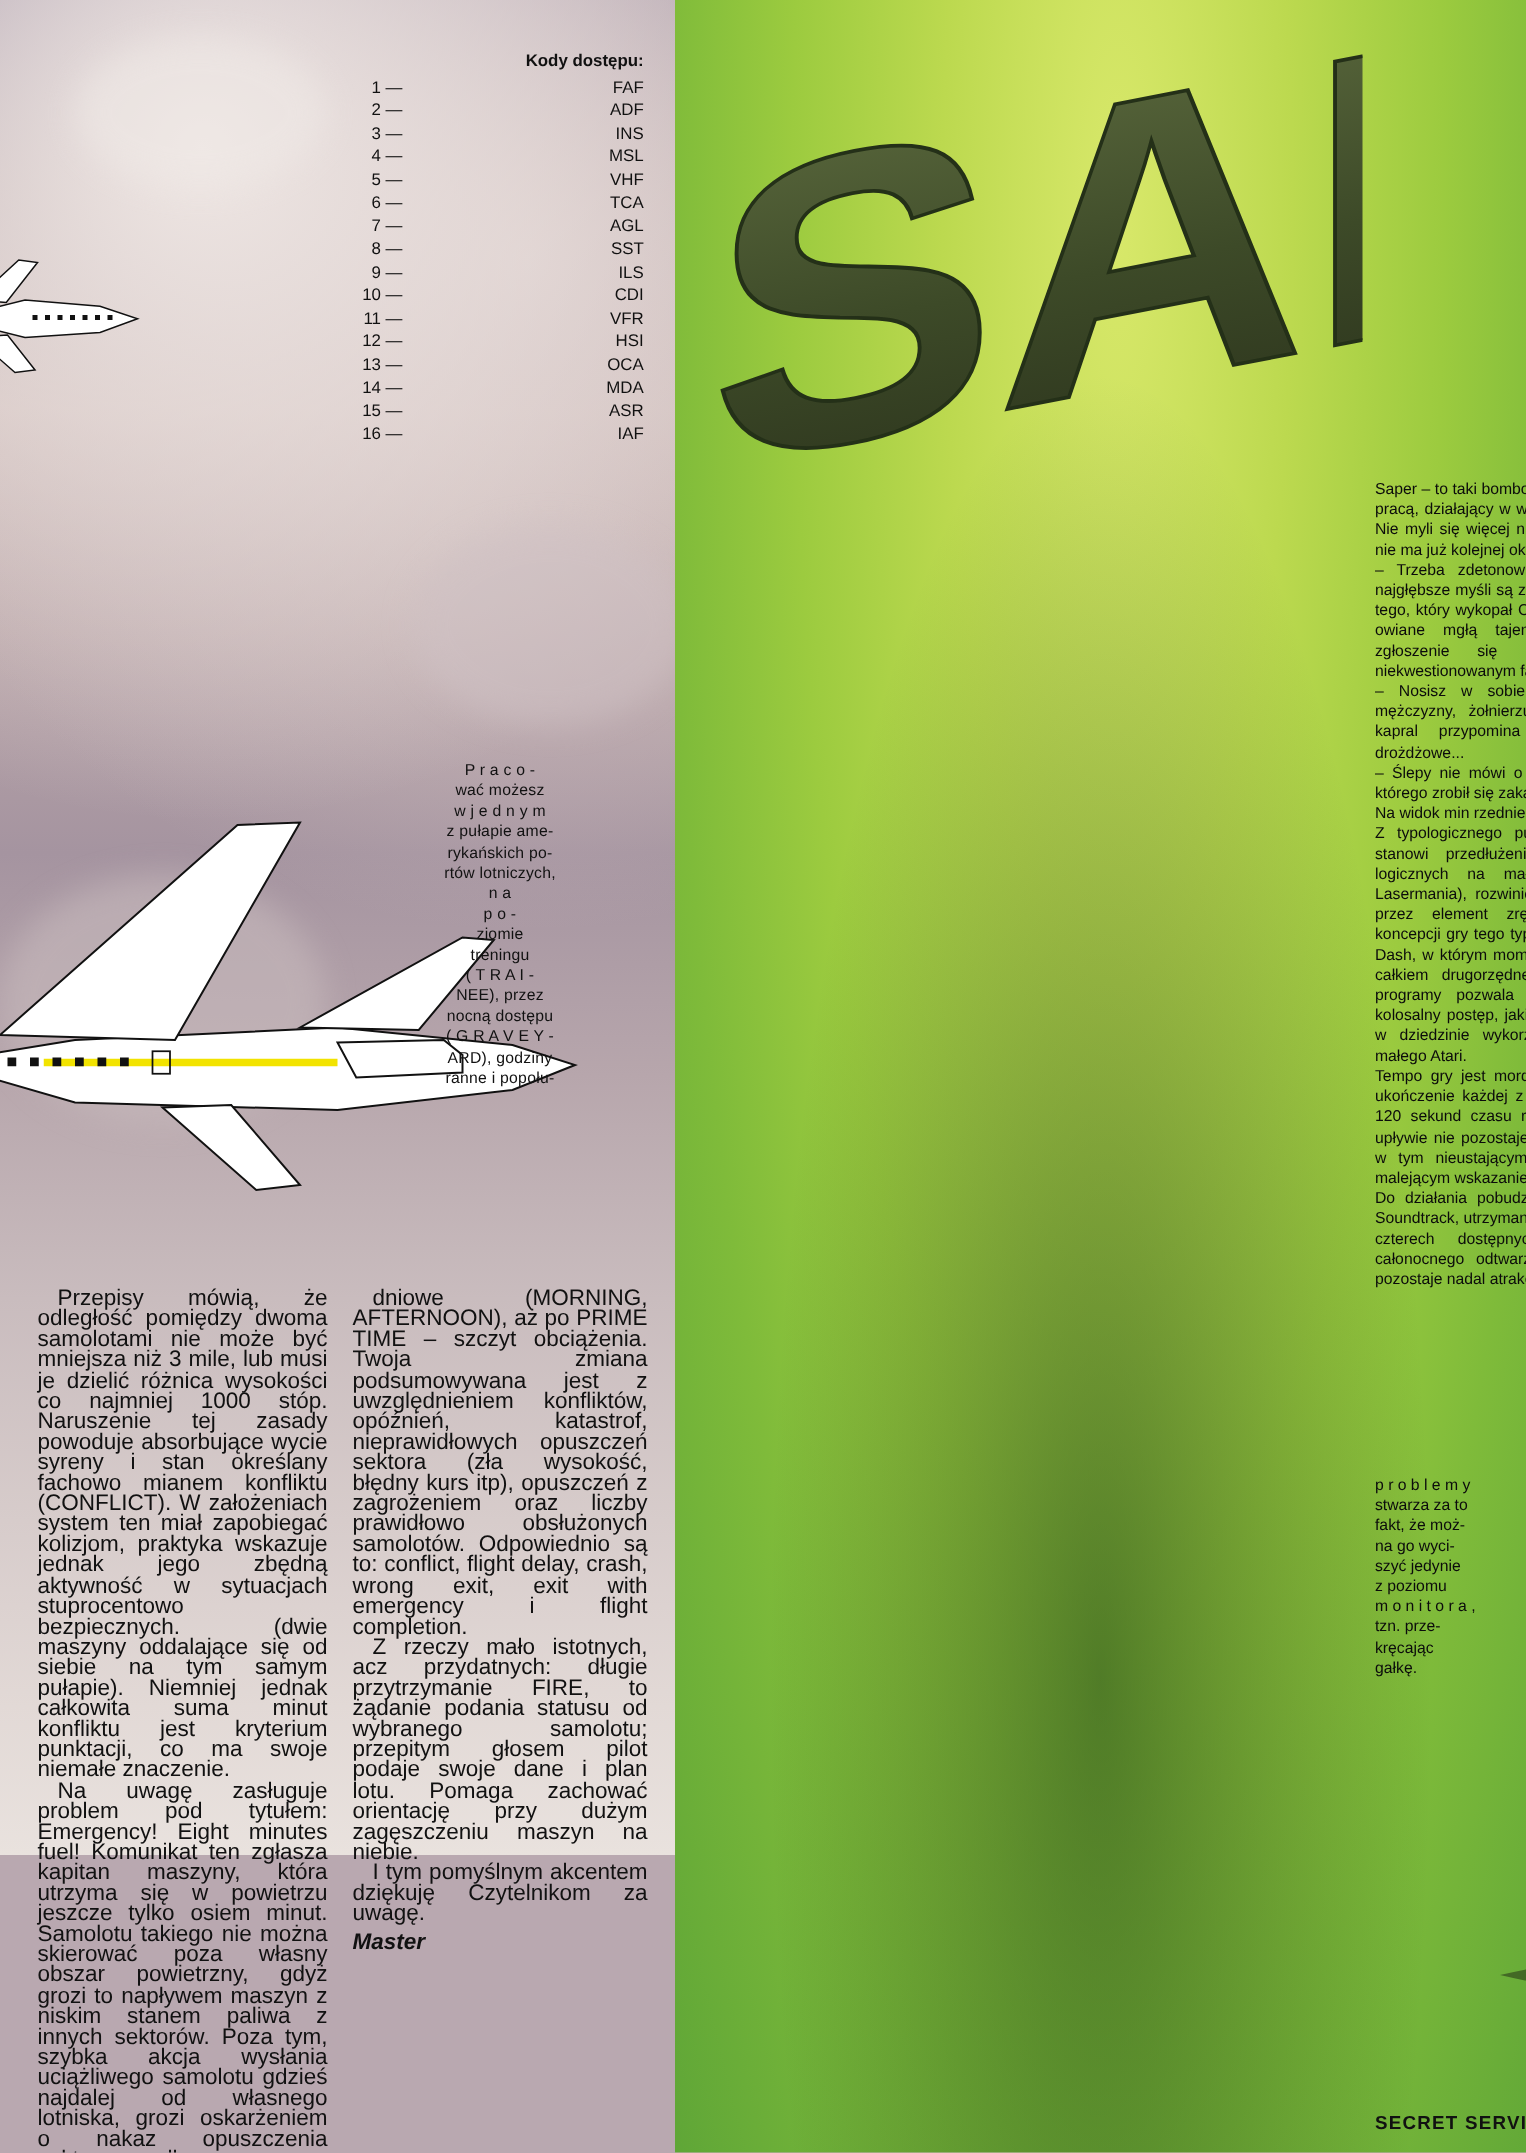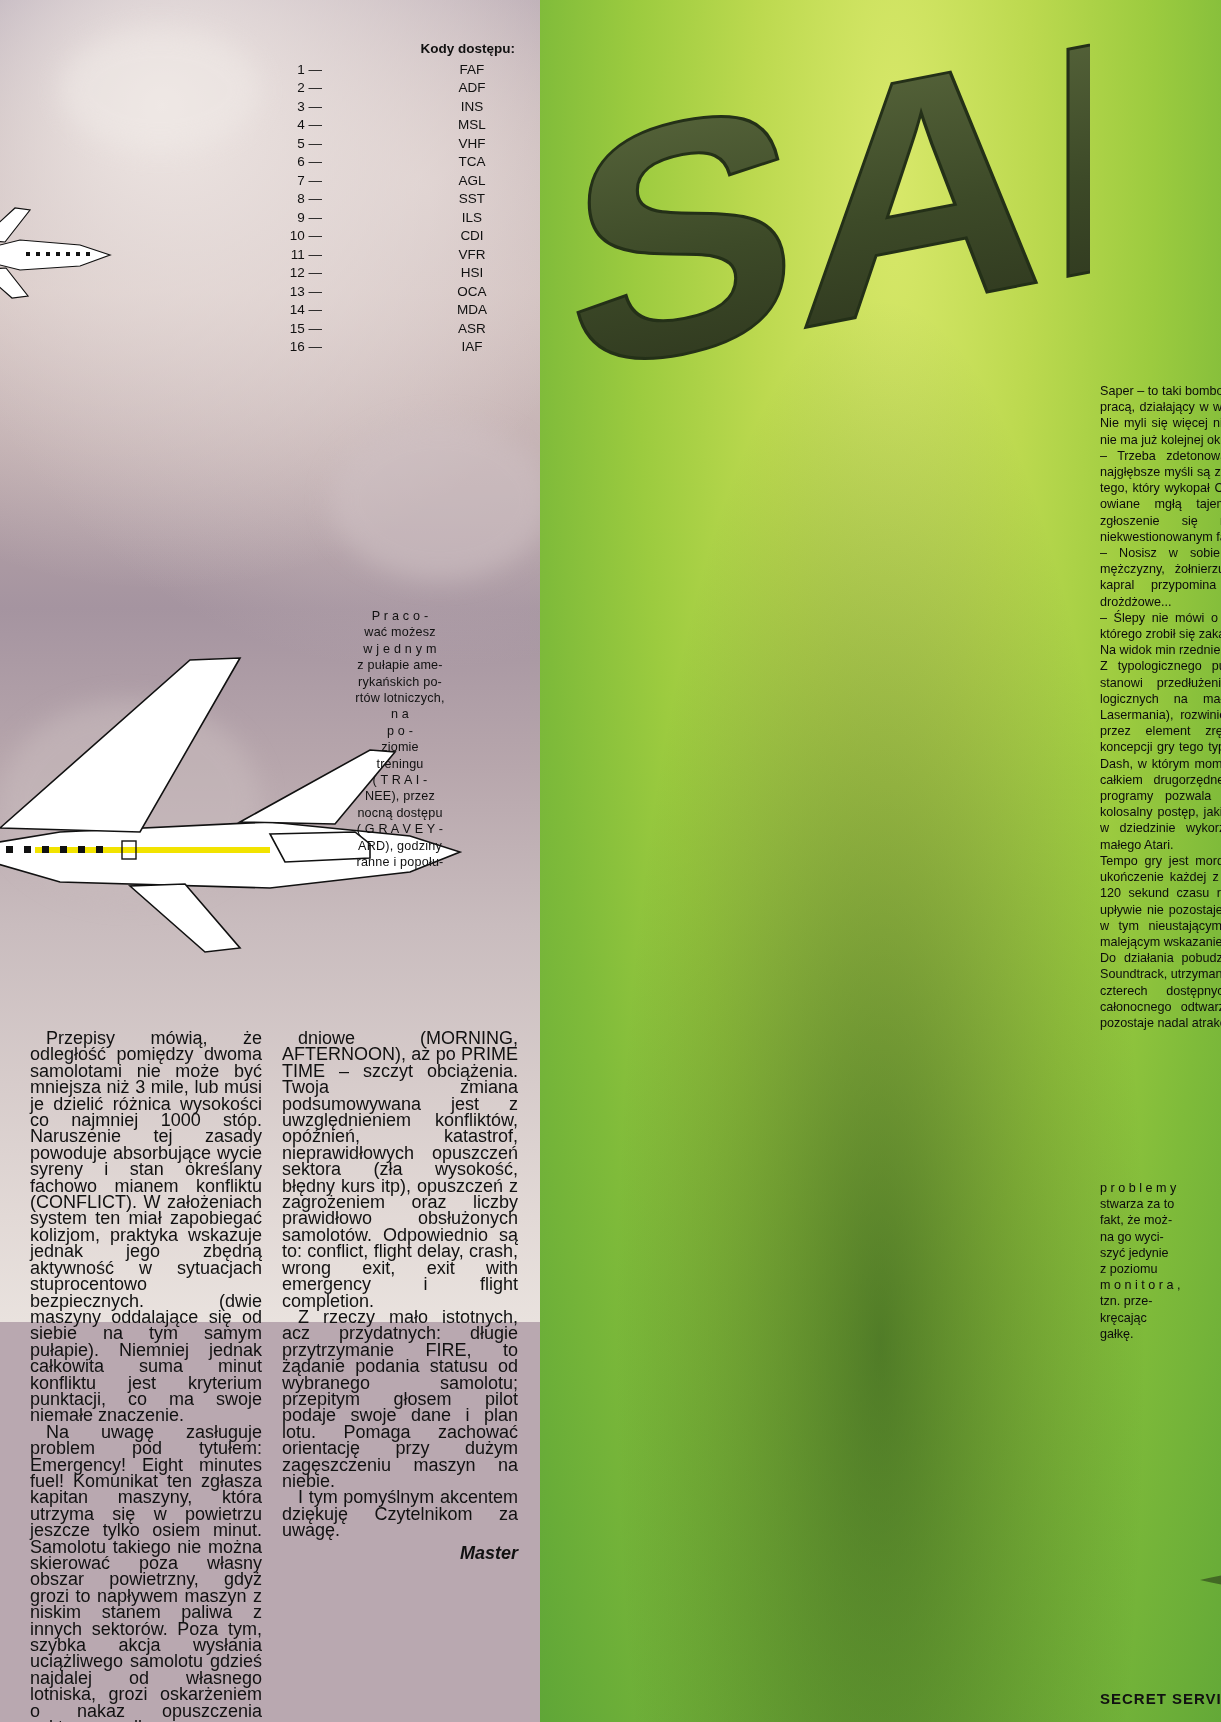--- a/index.html
+++ b/index.html
@@ -7,58 +7,58 @@
     width:1221px;height:1722px;
     font-family:"Liberation Sans", sans-serif;
     background:#b9a8b0;
     overflow:hidden;
     position:relative;
   }
   .page{position:absolute;left:0;top:0;width:1221px;height:1722px;overflow:hidden;}
 
   
   .left-page{
-    position:absolute;left:0;top:0;width:540px;height:1322px;
+    position:absolute;left:0;top:0;width:540px;height:1484px;
     background:
       radial-gradient(circle at 30% 8%, #efe7e4 0%, rgba(239,231,228,0) 38%),
       radial-gradient(circle at 78% 14%, #d6c7c6 0%, rgba(214,199,198,0) 40%),
       linear-gradient(180deg,#8f7f95 0%,#a9969c 10%,#c8b4b2 22%,#b9a5a8 34%,#a594a0 46%,#b7a6ac 58%,#c9bcbe 70%,#d7cccb 82%,#e2d9d6 92%,#e9e2de 100%);
   }
   .lp-cloud{position:absolute;border-radius:50%;filter:blur(12px);opacity:.55;}
 
   
   .plane-top{position:absolute;left:-40px;top:200px;width:160px;height:110px;}
   .plane-big{position:absolute;left:-60px;top:600px;width:560px;height:380px;}
 
   .codes{
     position:absolute;left:270px;top:40px;width:245px;
     font-size:13.5px;color:#111;line-height:18.5px;text-align:right;
     font-family:"Liberation Sans", sans-serif;
   }
   .codes .codes-title{font-weight:bold;margin-bottom:2px;}
   .codes .row{display:flex;justify-content:space-between;}
   .codes .row .n{width:52px;text-align:right;}
-  .codes .row .v{width:86px;text-align:center;}
+  .codes .row .v{width:86px;text-align:right;}
 
   
   .lcol{
     position:absolute;font-size:18px;line-height:16.4px;color:#111;
     text-align:justify;
   }
   .lcol p{margin:0 0 0 0;text-indent:16px;}
   #lcol1{left:30px;top:1030px;width:232px;}
   #lcol2{left:282px;top:1030px;width:236px;}
 
   .shaped-right{
     position:absolute;left:282px;top:608px;width:236px;font-size:12.6px;line-height:16.4px;
     color:#111;text-align:center;
   }
   .shaped-right div{letter-spacing:.2px;}
 
-  .sig{font-style:italic;font-weight:bold;text-align:right;display:block;margin-top:6px;}
+  .sig{font-style:italic;font-weight:bold;text-align:left;display:block;margin-top:6px;}
 
   
   .right-page{
     position:absolute;left:540px;top:0;width:681px;height:1722px;
     background:
       radial-gradient(ellipse at 52% 10%, #d8e86a 0%, #bcd94f 28%, #9ccb3f 52%, #7fbb3a 72%, #5fa637 100%),
       linear-gradient(180deg,#cfe36a,#8dc23c);
     overflow:hidden;
   }
   .rp-glow{

